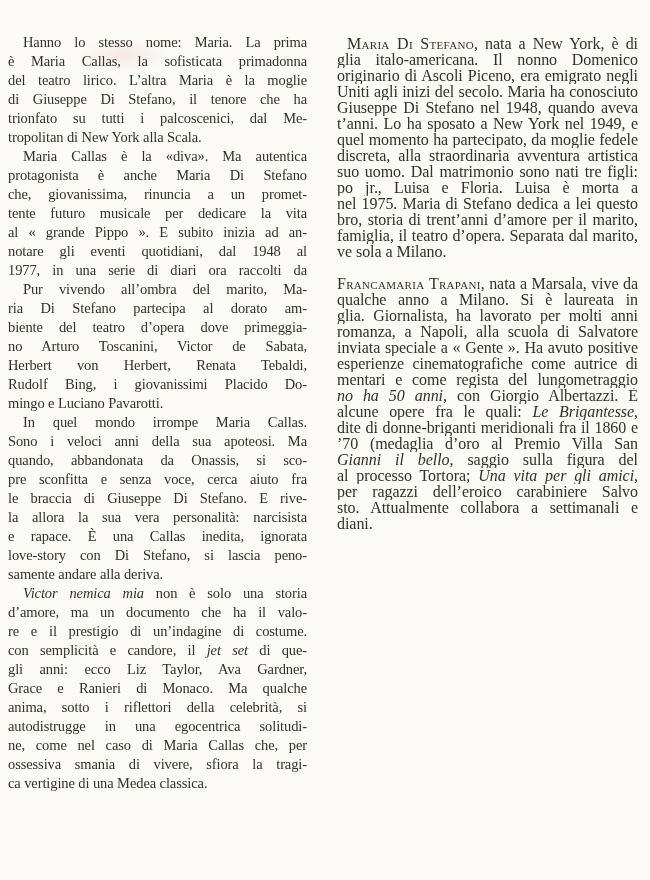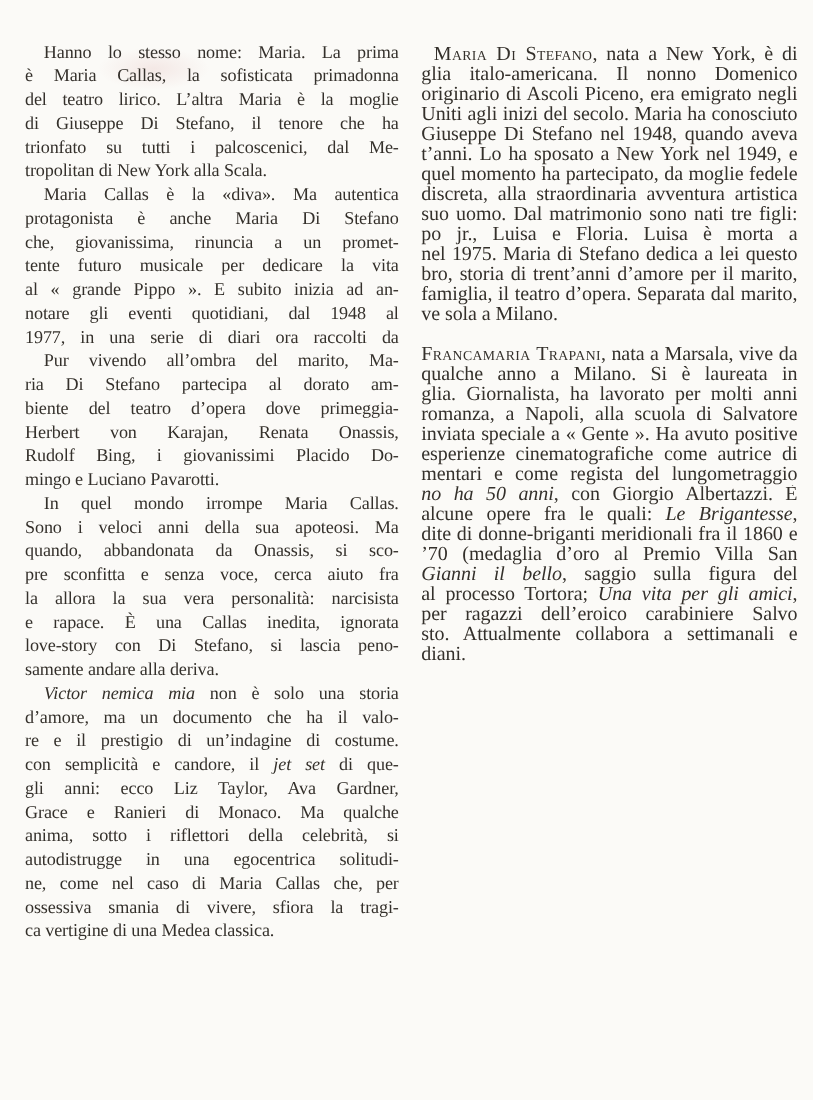--- a/index.html
+++ b/index.html
@@ -11,21 +11,21 @@
     position: relative;
     overflow: hidden;
   }
   .smudge {
     position: absolute; left: 78px; top: 38px; width: 90px; height: 34px;
     background: radial-gradient(ellipse at center, rgba(214,160,158,0.20), rgba(214,160,158,0) 70%);
     pointer-events: none;
   }
   .col { position: absolute; }
   .col-left {
-    left: 20px; top: 33px; width: 299px;
+    left: 8px; top: 33px; width: 299px;
     font-size: 14.5px; line-height: 19px; letter-spacing: -0.1px;
   }
   .col-right {
     left: 337px; top: 36px; width: 301px;
     font-size: 16px; line-height: 16px; letter-spacing: -0.05px;
   }
   .line {
     text-align: justify;
     text-align-last: justify;
     height: 19px;
@@ -60,29 +60,31 @@
       <div class="line">che, giovanissima, rinuncia a un promet-</div>
       <div class="line">tente futuro musicale per dedicare la vita</div>
       <div class="line">al « grande Pippo ». E subito inizia ad an-</div>
       <div class="line">notare gli eventi quotidiani, dal 1948 al</div>
       <div class="line">1977, in una serie di diari ora raccolti da</div>
     </div>
     <div class="para indent">
       <div class="line">Pur vivendo all’ombra del marito, Ma-</div>
       <div class="line">ria Di Stefano partecipa al dorato am-</div>
       <div class="line">biente del teatro d’opera dove primeggia-</div>
-      <div class="line">Herbert von Karajan, Renata Onassis,</div>
+      <div class="line">no Arturo Toscanini, Victor de Sabata,</div>
+      <div class="line">Herbert von Herbert, Renata Tebaldi,</div>
       <div class="line">Rudolf Bing, i giovanissimi Placido Do-</div>
       <div class="line last">mingo e Luciano Pavarotti.</div>
     </div>
     <div class="para indent">
       <div class="line">In quel mondo irrompe Maria Callas.</div>
       <div class="line">Sono i veloci anni della sua apoteosi. Ma</div>
       <div class="line">quando, abbandonata da Onassis, si sco-</div>
       <div class="line">pre sconfitta e senza voce, cerca aiuto fra</div>
+      <div class="line">le braccia di Giuseppe Di Stefano. E rive-</div>
       <div class="line">la allora la sua vera personalità: narcisista</div>
       <div class="line">e rapace. È una Callas inedita, ignorata</div>
       <div class="line">love-story con Di Stefano, si lascia peno-</div>
       <div class="line last">samente andare alla deriva.</div>
     </div>
     <div class="para indent">
       <div class="line"><i>Victor nemica mia</i> non è solo una storia</div>
       <div class="line">d’amore, ma un documento che ha il valo-</div>
       <div class="line">re e il prestigio di un’indagine di costume.</div>
       <div class="line">con semplicità e candore, il <i>jet set</i> di que-</div>

